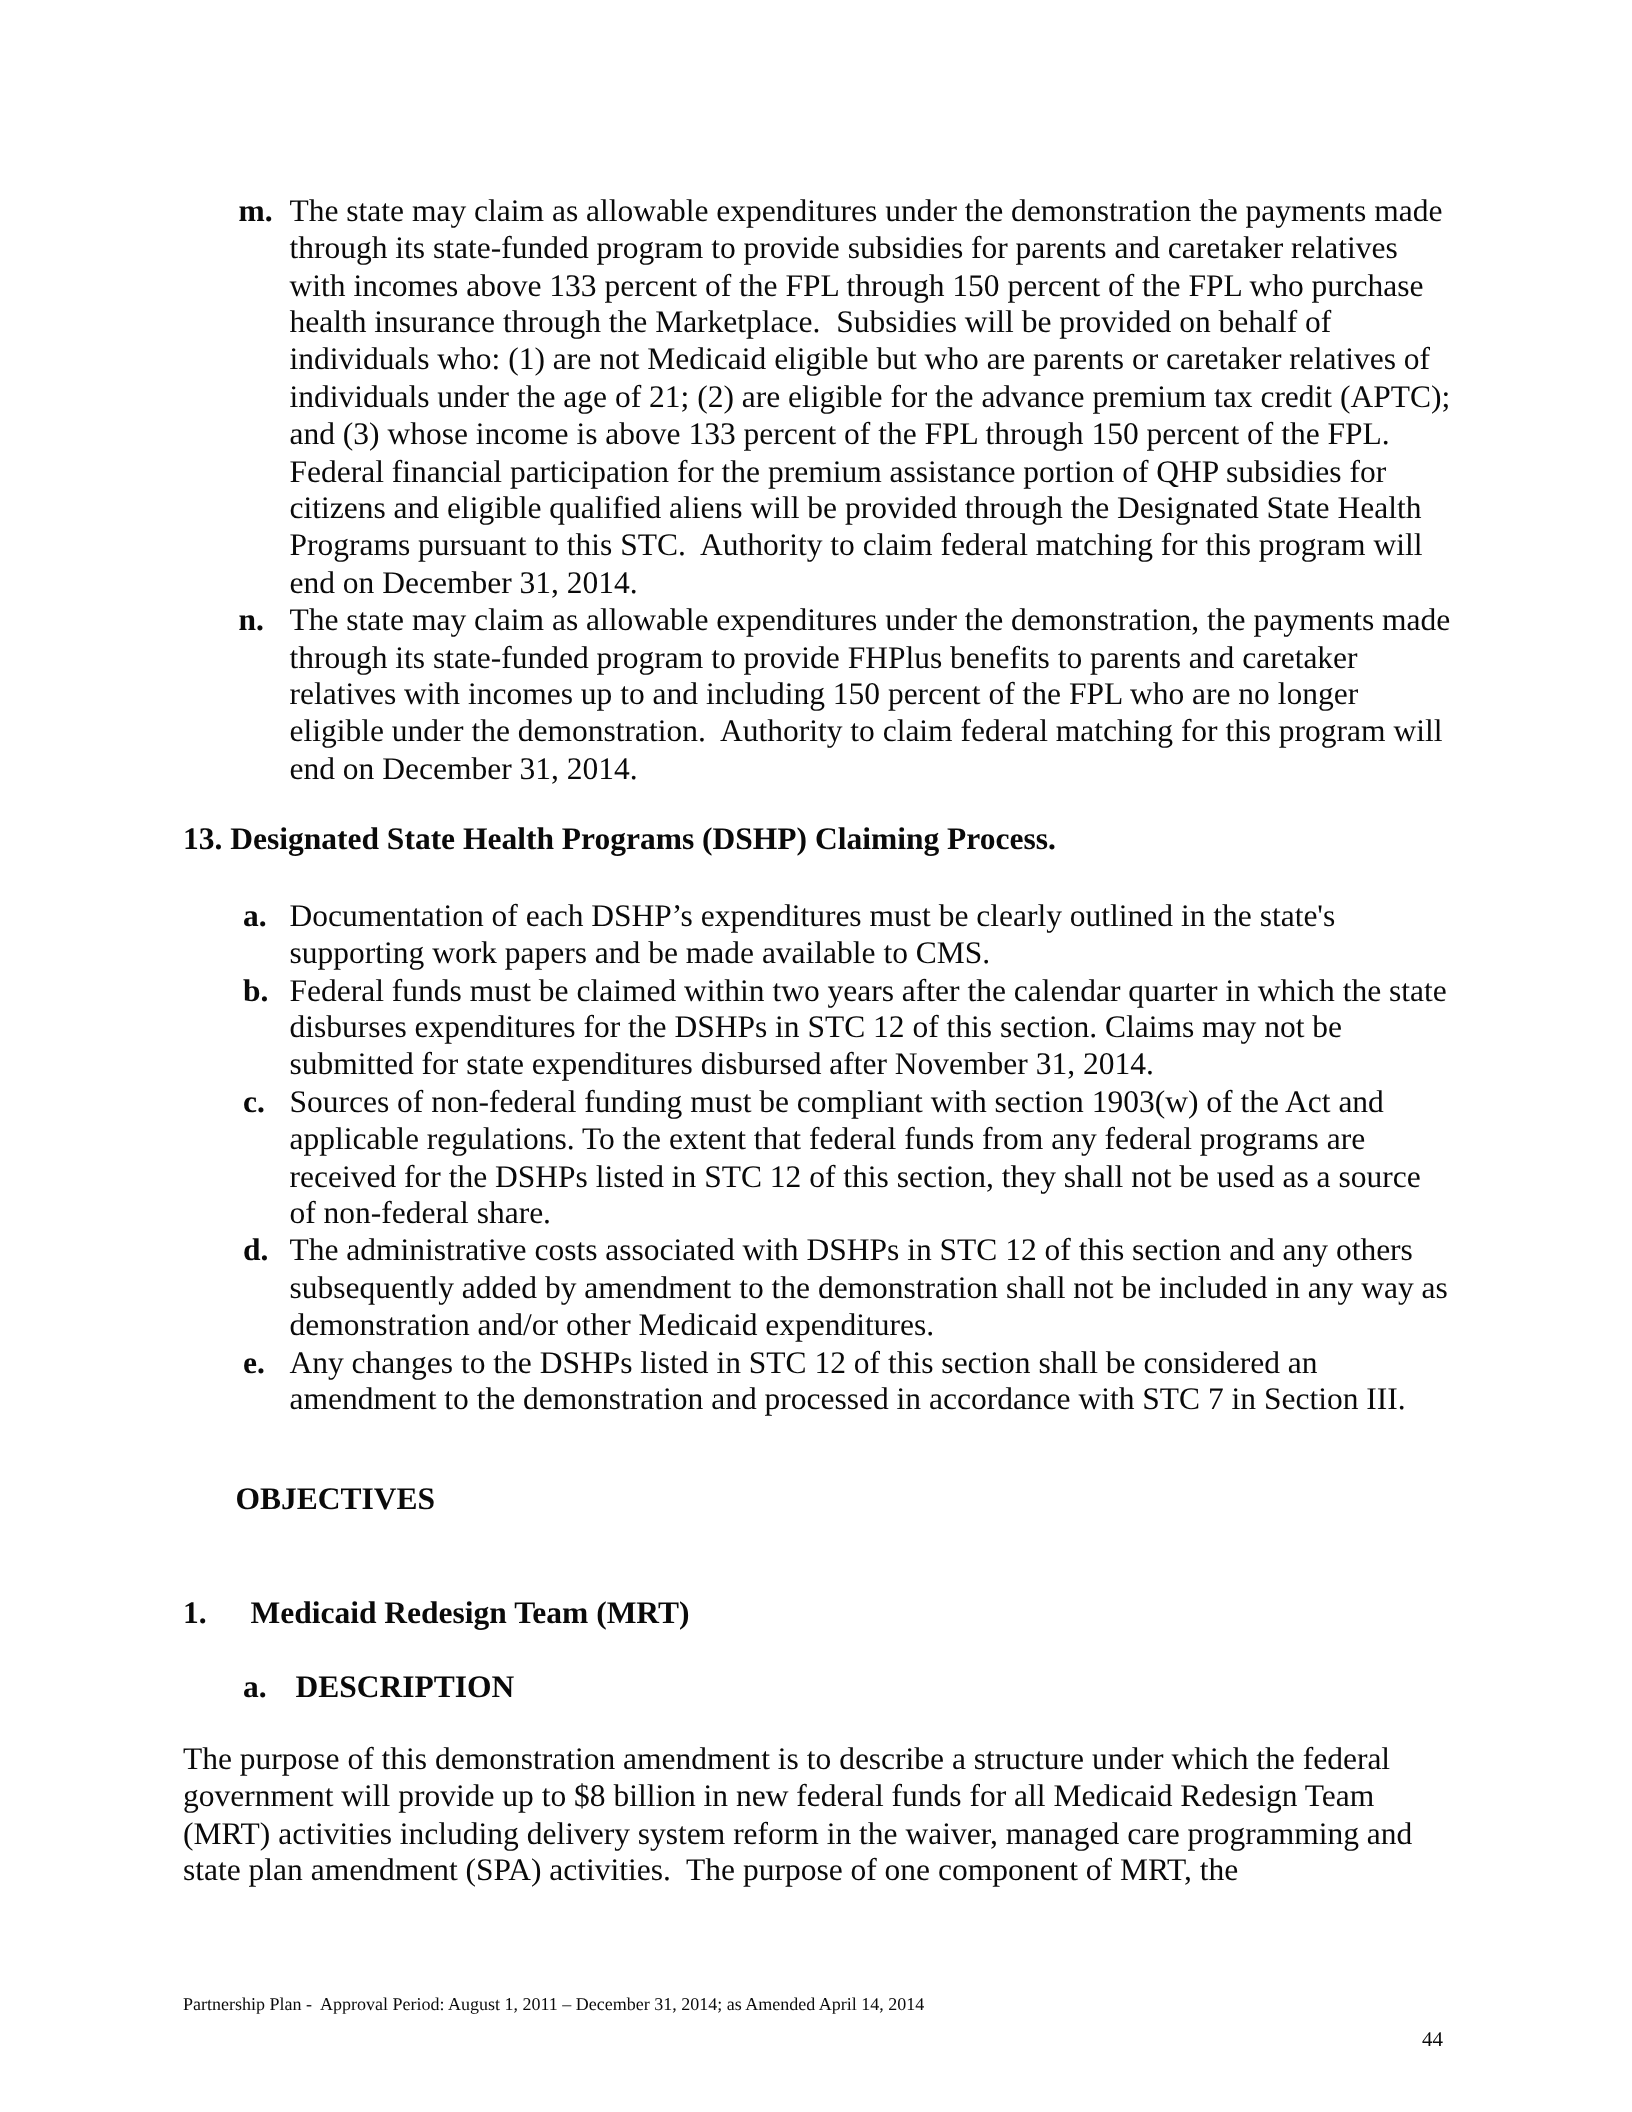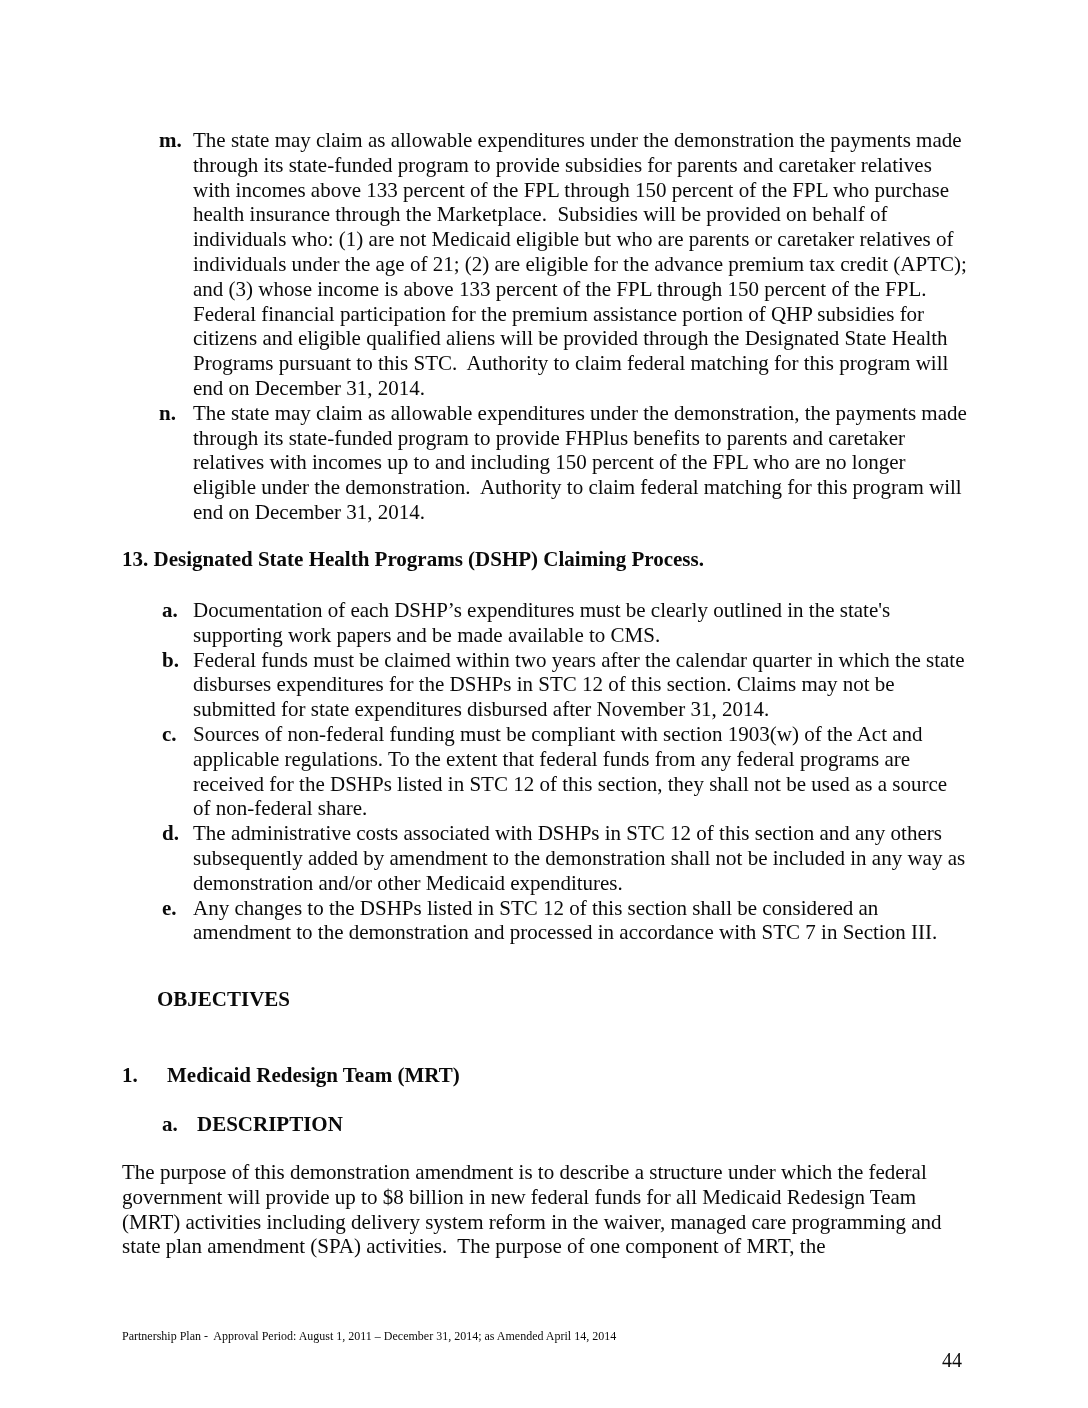--- a/index.html
+++ b/index.html
@@ -31,21 +31,21 @@
 
   .heading-sub1 { font-weight: bold; }
   .sub1-num { display: inline-block; width: 45px; }
 
   .heading-suba { font-weight: bold; padding-left: 40px; }
   .suba-num { display: inline-block; width: 35px; }
 
   .body-par { white-space: pre-wrap; }
 
   .footer-line { font-size: 12px; line-height: 21px; white-space: pre-wrap; }
-  .page-number { font-size: 20px; line-height: 21px; text-align: right; width: 840px; }
+  .page-number { font-size: 14px; line-height: 21px; text-align: right; width: 840px; }
 </style>
 </head>
 <body>
 
 <div class="page">
 
   <section class="block list-mn" style="top:128px">
     <div class="li">
       <span class="li-marker">m.</span>
       <div class="li-text">The state may claim as allowable expenditures under the demonstration the payments made through its state-funded program to provide subsidies for parents and caretaker relatives with incomes above 133 percent of the FPL through 150 percent of the FPL who purchase health insurance through the Marketplace.  Subsidies will be provided on behalf of individuals who: (1) are not Medicaid eligible but who are parents or caretaker relatives of individuals under the age of 21; (2) are eligible for the advance premium tax credit (APTC); and (3) whose income is above 133 percent of the FPL through 150 percent of the FPL.  Federal financial participation for the premium assistance portion of QHP subsidies for citizens and eligible qualified aliens will be provided through the Designated State Health Programs pursuant to this STC.  Authority to claim federal matching for this program will end on December 31, 2014.</div>

